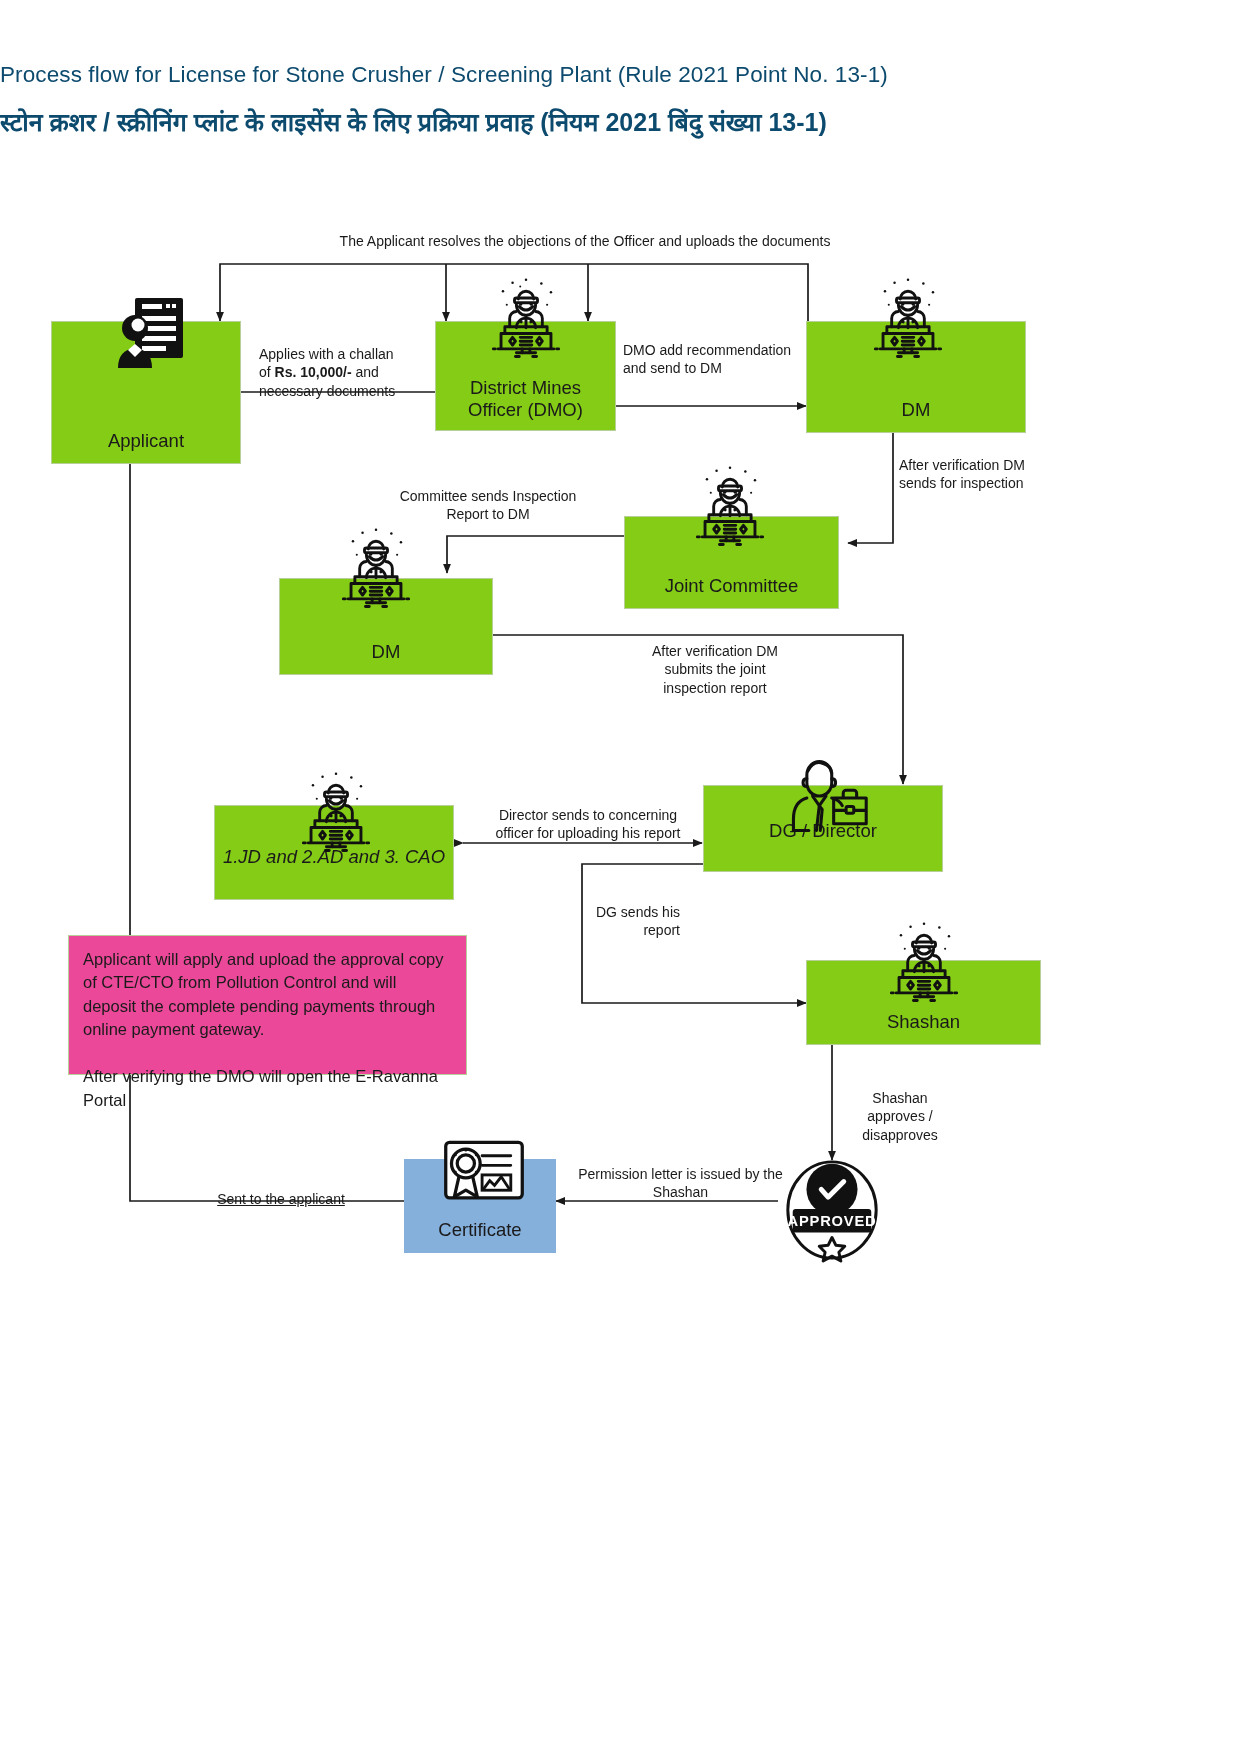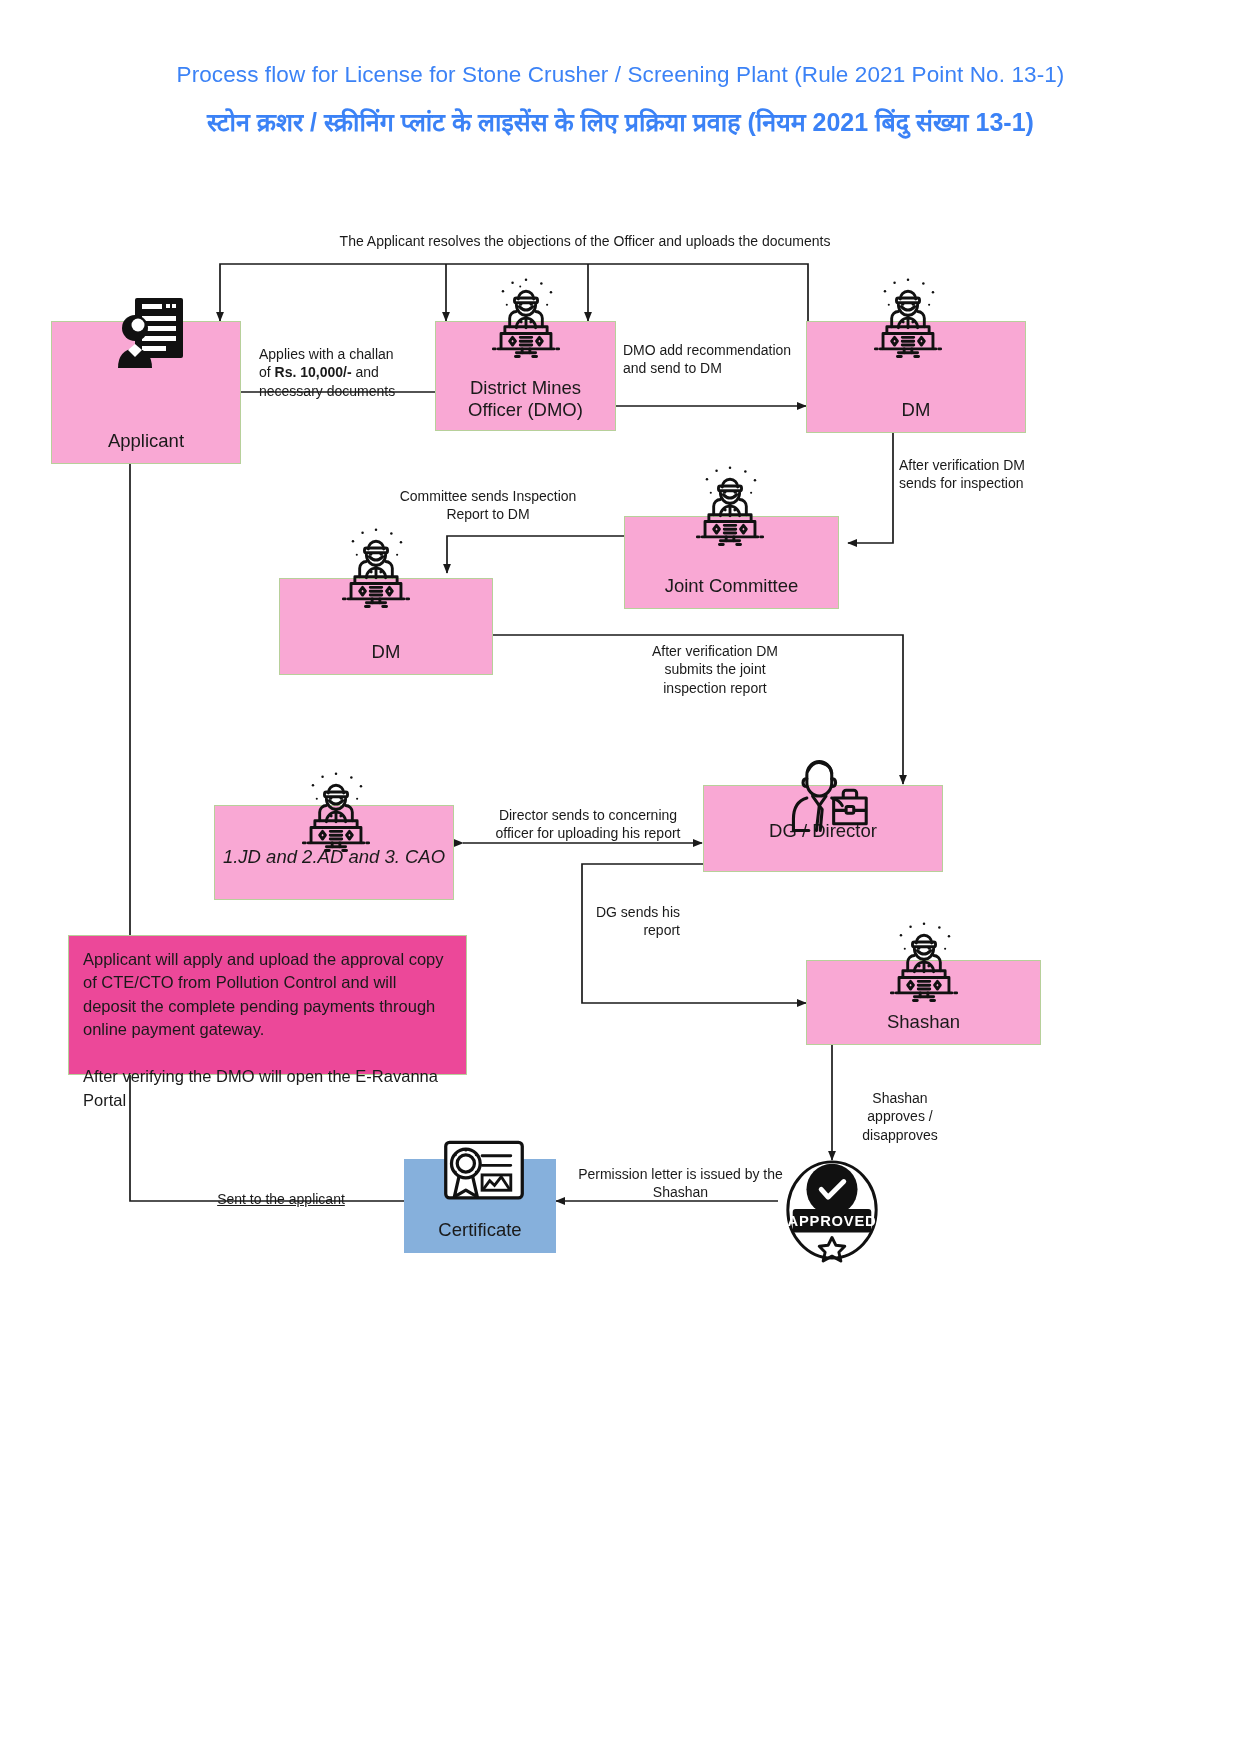--- a/index.html
+++ b/index.html
@@ -3,27 +3,27 @@
 <meta charset="utf-8">
 <style>
   html,body{margin:0;padding:0;}
   body{
     width:1241px;height:1755px;background:#ffffff;
     font-family:"Liberation Sans", sans-serif;
     position:relative;overflow:hidden;
   }
   #stage{position:absolute;left:0;top:0;width:1241px;height:1755px;}
 
-  .ttl{position:absolute;width:100%;text-align:center;color:#3b82f6;}
+  .ttl{position:absolute;width:100%;color:#0c4a6e;}
   #title-en{top:62px;font-size:22.5px;letter-spacing:.1px;}
   #title-hi{top:104px;font-size:25px;font-weight:600;}
 
   .node{
     position:absolute;
-    background:#f9a8d4;
+    background:#84cc16;
     border:1px solid #b7d09a;
     box-sizing:border-box;
     display:flex;align-items:flex-end;justify-content:center;
     color:#1a1a1a;
     font-size:18.5px;
     line-height:1.22;
     text-align:center;
   }
   .node .lbl{width:100%;padding-bottom:10px;}
   .node.two .lbl{padding-bottom:8px;}

